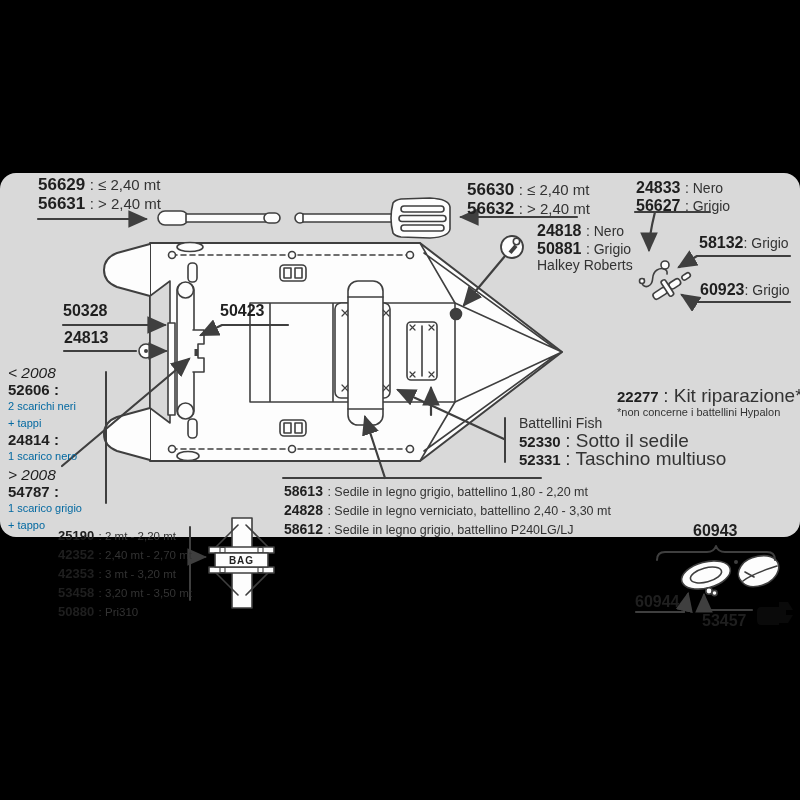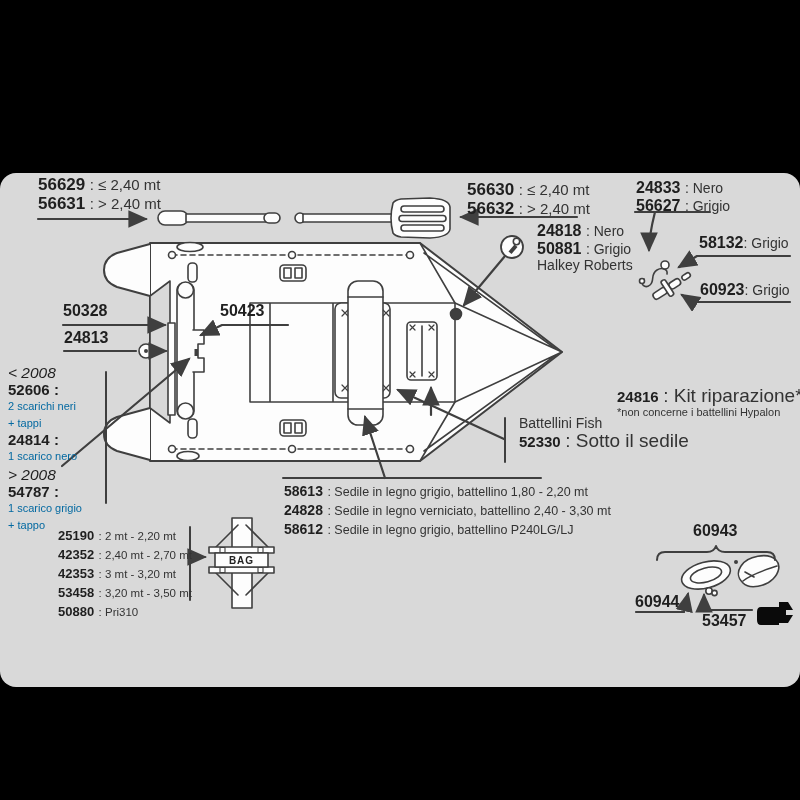--- a/index.html
+++ b/index.html
@@ -1,18 +1,18 @@
 <!DOCTYPE html>
 <html><head>
 <meta charset="utf-8">
 <style>
   html,body{margin:0;padding:0;background:#000;}
   #canvas{position:relative;width:800px;height:800px;background:#000;overflow:hidden;
           font-family:"Liberation Sans",sans-serif;}
-  #card{position:absolute;left:0;top:173px;width:800px;height:514px;background:#d9d9d9;
+  #card{position:absolute;left:0;top:173px;width:800px;height:364px;background:#d9d9d9;
         border-radius:16px;}
   #art{position:absolute;left:0;top:0;z-index:1;}
   .lbl{position:absolute;white-space:nowrap;z-index:2;color:#333;line-height:1.13;}
   .row{white-space:nowrap;}
   .code{font-weight:700;color:#1f1f1f;}
   .desc{color:#333;}
   
   .c17 .code{font-size:17px;} .c17 .desc{font-size:15px;}
   .c16 .code{font-size:16px;} .c16 .desc{font-size:14px;text-align:right;}
   .c15 .code{font-size:15px;} .c15 .desc{font-size:19px;}
@@ -253,27 +253,28 @@
 
   <div class="bag-word" style="left:215px;top:382px;width:53px">BAG</div>
 
   <div class="lbl c14" style="left:284px;top:309px;line-height:17px">
     <div class="row"><span class="code">58613</span> <span class="desc">: Sedile in legno grigio, battellino 1,80 - 2,20 mt</span></div>
     <div class="row"><span class="code">24828</span> <span class="desc">: Sedile in legno verniciato, battellino 2,40 - 3,30 mt</span></div>
     <div class="row"><span class="code">58612</span> <span class="desc">: Sedile in legno grigio, battellino P240LG/LJ</span></div>
   </div>
 
   <div class="lbl c15" style="left:617px;top:212px">
-    <div class="row"><span class="code">24816</span> <span class="desc">: Kit riparazione*</span></div>
+    <div class="row"><span class="code">22277</span> <span class="desc">: Kit riparazione*</span></div>
     <div class="note">*non concerne i battellini Hypalon</div>
   </div>
 
   <div class="lbl c15" style="left:519px;top:242px;line-height:17px">
     <div class="fish-title">Battellini Fish</div>
     <div class="row"><span class="code">52330</span> <span class="desc">: Sotto il sedile</span></div>
+    <div class="row"><span class="code">52331</span> <span class="desc">: Taschino multiuso</span></div>
   </div>
 
   <div class="lbl c16" style="left:693px;top:349px">
     <span class="code">60943</span>
   </div>
   <div class="lbl c16" style="left:635px;top:420px">
     <span class="code">60944</span>
   </div>
   <div class="lbl c16" style="left:702px;top:439px">
     <span class="code">53457</span>

